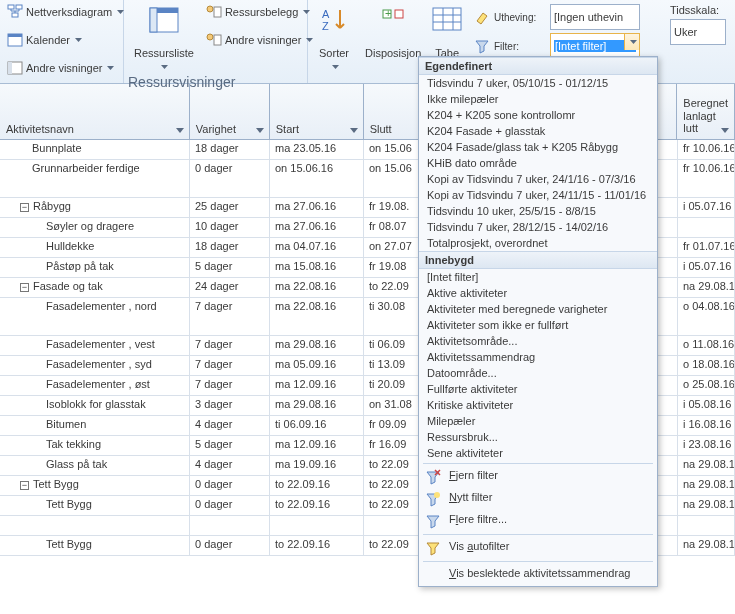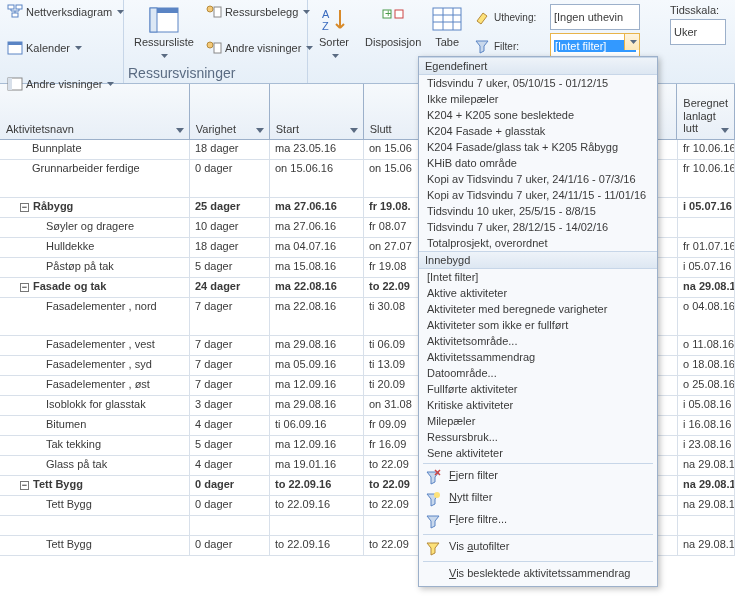--- a/index.html
+++ b/index.html
@@ -2,53 +2,53 @@
 <html><head>
 <meta charset="utf-8">
 <style>
 *{box-sizing:border-box;margin:0;padding:0;font-family:"Segoe UI",Tahoma,sans-serif;font-size:11px;color:#3a3a3a}
 body{width:735px;height:614px;overflow:hidden;background:#fff;position:relative}
 .ribbon{height:84px;background:linear-gradient(#f5f9fd,#e6eff8);border-bottom:1px solid #a8bcd4;display:flex}
 .rgrp{border-right:1px solid #c7d6e8;display:flex;flex-direction:column;padding:2px 4px 1px}
 .rgrp .body{flex:1;display:flex;align-items:flex-start;gap:3px}
 .rgrp .cap{font-size:14px;color:#5a6b82;padding:1px 0}
 .btn{display:flex;align-items:center;gap:3px;padding:2px 3px;border-radius:2px;cursor:pointer;white-space:nowrap}
-.vstack{display:flex;flex-direction:column;gap:16px}
+.vstack{display:flex;flex-direction:column;gap:8px}
 .bigbtn{display:flex;flex-direction:column;align-items:center;padding:2px 6px;cursor:pointer;border-radius:2px}
 .bigbtn .ico{width:32px;height:32px}
-.bigbtn .lbl{text-align:center;font-size:11px;margin-top:0}
+.bigbtn .lbl{text-align:center;font-size:11px;margin-top:11px}
 .ico16{width:16px;height:16px;flex-shrink:0}
 .dd{width:7px;height:4px;margin-left:2px}
 .hgroup{display:flex;flex-direction:column;gap:3px;padding:2px}
 .hrow{display:flex;align-items:center;gap:4px}
 .hrow .lbl{width:52px;font-size:10px}
 .hrow .combo{border:1px solid #9cb0ca;background:#fff;height:26px;width:90px;display:flex;align-items:center;padding:0 3px;position:relative}
 .hrow .combo.sel{border:1px solid #e8b44a;background:#fff}
 .hrow .combo .txt{flex:1;overflow:hidden;white-space:nowrap}
 .hrow .combo .txt.hl{background:#3399ff;color:#fff;padding:0 1px}
 .hrow .combo .car{width:15px;height:16px;background:linear-gradient(#fef4df,#fde8b9);border-left:1px solid #e8b44a;display:flex;align-items:center;justify-content:center;position:absolute;right:0;top:0}
 .gridhdr{display:flex;height:56px;background:linear-gradient(#f6f9fc,#e8eff7);border-bottom:1px solid #9cb0ca}
 .gh{border-right:1px solid #9cb0ca;display:flex;align-items:flex-end;padding:4px 6px;position:relative;color:#444}
 .gh .flt{position:absolute;right:2px;bottom:2px;width:14px;height:14px}
 .grid{height:474px;overflow:hidden}
 .row{display:flex;height:20px;border-bottom:1px solid #d8e0ea}
 .row.dbl{height:38px}
 .cell{border-right:1px solid #d8e0ea;padding:2px 5px;overflow:hidden;white-space:nowrap}
-.cell.b{font-weight:700}
+.cell.b{font-weight:400}
 .c0{width:190px;padding-left:20px}
 .c0.i1{padding-left:32px}
 .c0.i2{padding-left:46px}
 .c1{width:80px}
 .c2{width:94px}
 .c3{width:60px}
 .c4{width:254px}
 .c5{width:57px;text-align:right;padding-right:24px}
 .outline{display:inline-block;width:9px;height:9px;border:1px solid #777;text-align:center;line-height:7px;font-size:9px;margin-right:4px;vertical-align:middle;background:#fff}
 .menu{position:absolute;left:418px;top:56px;width:240px;background:#f7f9fc;border:1px solid #9cb0ca;box-shadow:2px 2px 6px rgba(0,0,0,.25);z-index:10}
-.menu .sect{background:linear-gradient(#eef3f9,#dde7f2);border-top:1px solid #c7d6e8;border-bottom:1px solid #c7d6e8;padding:2px 6px;font-weight:400;font-size:11px}
+.menu .sect{background:linear-gradient(#eef3f9,#dde7f2);border-top:1px solid #c7d6e8;border-bottom:1px solid #c7d6e8;padding:2px 6px;font-weight:700;font-size:11px}
 .menu .mi{padding:2px 6px 2px 8px;cursor:pointer;white-space:nowrap}
 .menu .mrow{display:flex;padding:3px 6px;gap:8px;cursor:pointer}
 .menu .mrow .mico{width:16px;height:16px;flex-shrink:0}
 .menu .mrow .mu{display:inline}
 .menu .mrow .mu u{text-decoration:underline}
 .menu .hr{height:1px;background:#c7d6e8;margin:2px 4px}
 </style>
 </head>
 <body>
 
@@ -350,21 +350,21 @@
       <div class="cell c0 i2">Tak tekking</div>
       <div class="cell c1">5 dager</div>
       <div class="cell c2">ma 12.09.16</div>
       <div class="cell c3">fr 16.09</div>
       <div class="cell c4"></div>
       <div class="cell c5">i   23.08.16</div>
     </div>
     <div class="row">
       <div class="cell c0 i2">Glass på tak</div>
       <div class="cell c1">4 dager</div>
-      <div class="cell c2">ma 19.01.16</div>
+      <div class="cell c2">ma 19.09.16</div>
       <div class="cell c3">to 22.09</div>
       <div class="cell c4"></div>
       <div class="cell c5">na 29.08.16</div>
     </div>
     <div class="row">
       <div class="cell c0 b"><span class="outline">−</span>Tett Bygg</div>
       <div class="cell c1 b">0 dager</div>
       <div class="cell c2 b">to 22.09.16</div>
       <div class="cell c3 b">to 22.09</div>
       <div class="cell c4"></div>
@@ -394,21 +394,21 @@
       <div class="cell c4"></div>
       <div class="cell c5">na 29.08.16</div>
     </div>
   </div>
 
 <div class="menu">
   <div class="sect">Egendefinert</div>
   <div id="mitems1">
       <div class="mi">Tidsvindu 7 uker, 05/10/15 - 01/12/15</div>
       <div class="mi">Ikke milepæler</div>
-      <div class="mi">K204 + K205 sone beslektede</div>
+      <div class="mi">K204 + K205 sone kontrollomr</div>
       <div class="mi">K204 Fasade + glasstak</div>
       <div class="mi">K204 Fasade/glass tak + K205 Råbygg</div>
       <div class="mi">KHiB dato område</div>
       <div class="mi">Kopi av Tidsvindu 7 uker, 24/1/16 - 07/3/16</div>
       <div class="mi">Kopi av Tidsvindu 7 uker, 24/11/15 - 11/01/16</div>
       <div class="mi">Tidsvindu 10 uker, 25/5/15 - 8/8/15</div>
       <div class="mi">Tidsvindu 7 uker, 28/12/15 - 14/02/16</div>
       <div class="mi">Totalprosjekt, overordnet</div>
     </div>
   <div class="sect">Innebygd</div>

